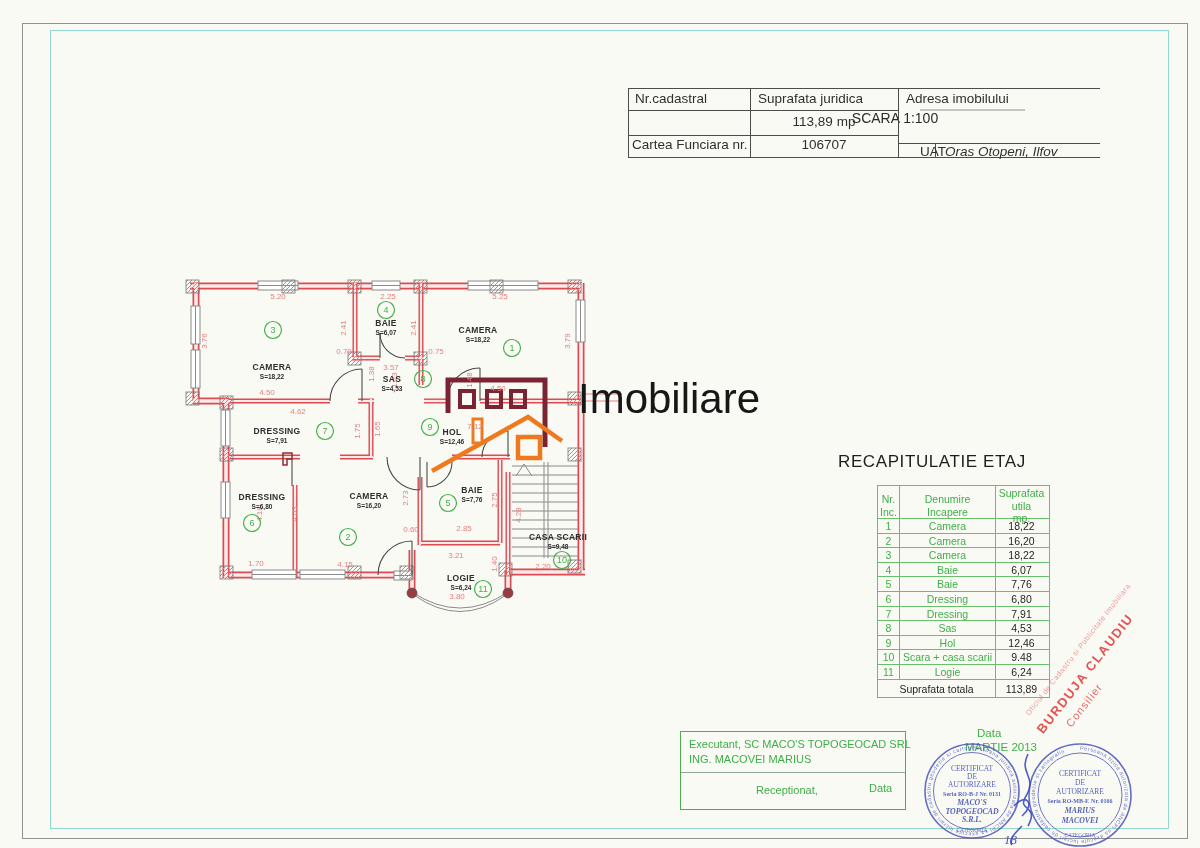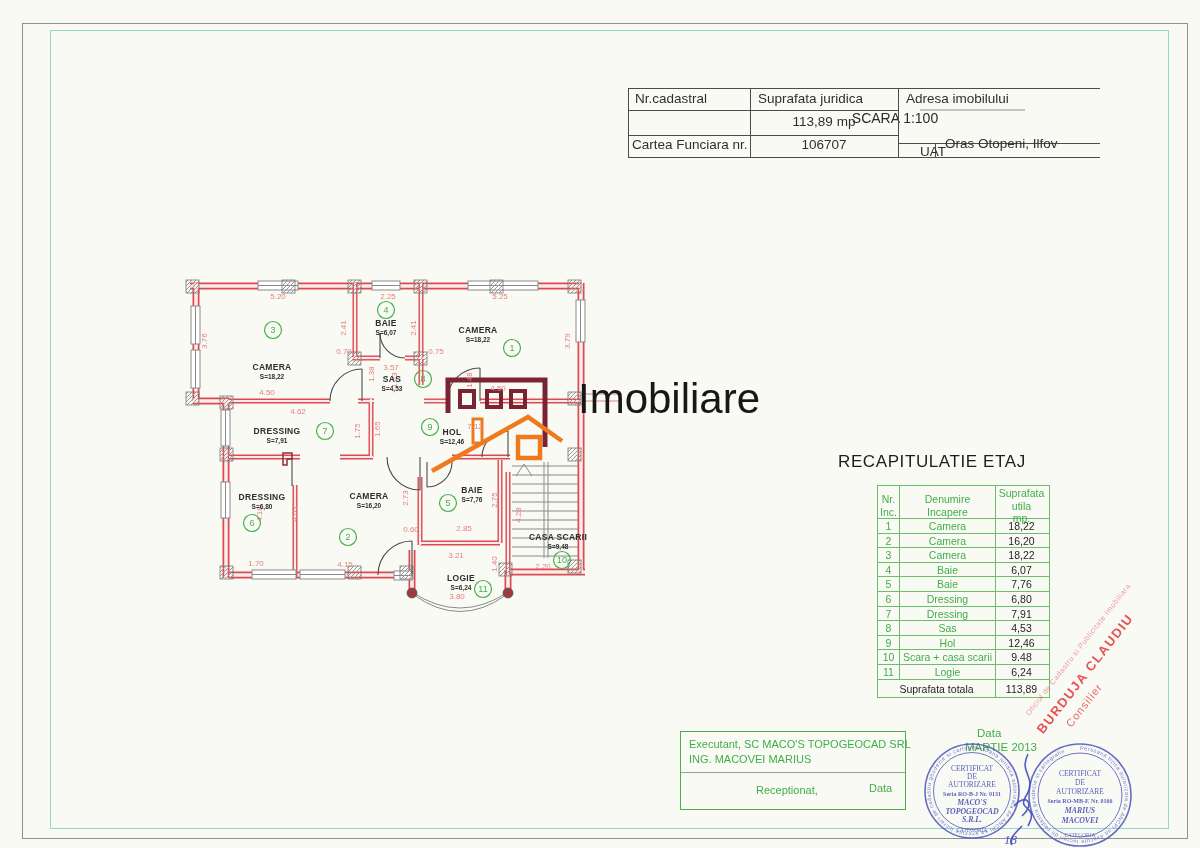--- a/index.html
+++ b/index.html
@@ -98,21 +98,21 @@
     <div class="vl" style="left:122px;top:0;height:69px;"></div>
     <div class="vl" style="left:270px;top:0;height:69px;"></div>
     <div class="vl" style="left:307px;top:55px;height:14px;"></div>
     <div class="ht" style="left:7px;top:3px;">Nr.cadastral</div>
     <div class="ht" style="left:130px;top:3px;">Suprafata juridica</div>
     <div class="ht" style="left:278px;top:3px;">Adresa imobilului</div>
     <div class="ht" style="left:122px;top:26px;width:148px;text-align:center;">113,89 mp</div>
     <div class="ht" style="left:4px;top:49px;">Cartea Funciara nr.</div>
     <div class="ht" style="left:122px;top:49px;width:148px;text-align:center;">106707</div>
     <div class="ht" style="left:292px;top:56px;">UAT</div>
-    <div class="ht" style="left:317px;top:48px;">Oras Otopeni, Ilfov</div>
+    <div class="ht" style="left:317px;top:56px;font-style:italic;">Oras Otopeni, Ilfov</div>
   </div>
   <div class="abs smudge"></div>
 
   <svg id="plan" class="abs" style="left:0;top:0;" width="1200" height="848" viewBox="0 0 1200 848">
     <defs>
       <pattern id="ph" width="4" height="4" patternUnits="userSpaceOnUse">
         <path d="M0,4 L4,0 M-1,1 L1,-1 M3,5 L5,3" stroke="#9a9a9a" stroke-width="1"></path>
       </pattern>
     </defs>
 

